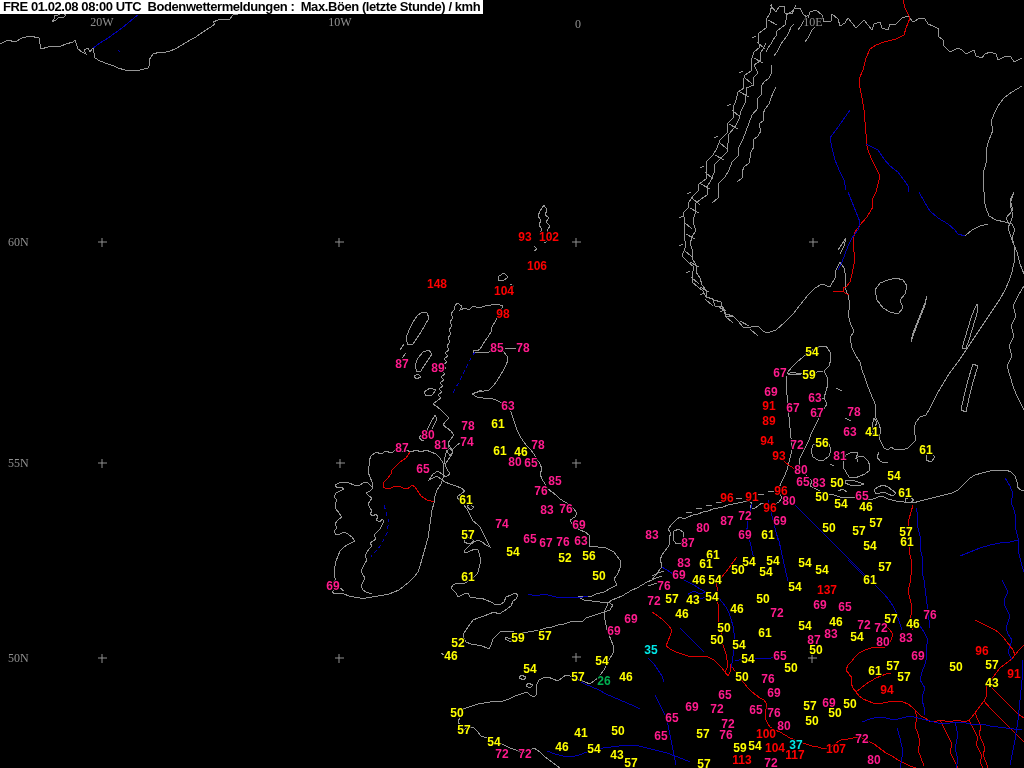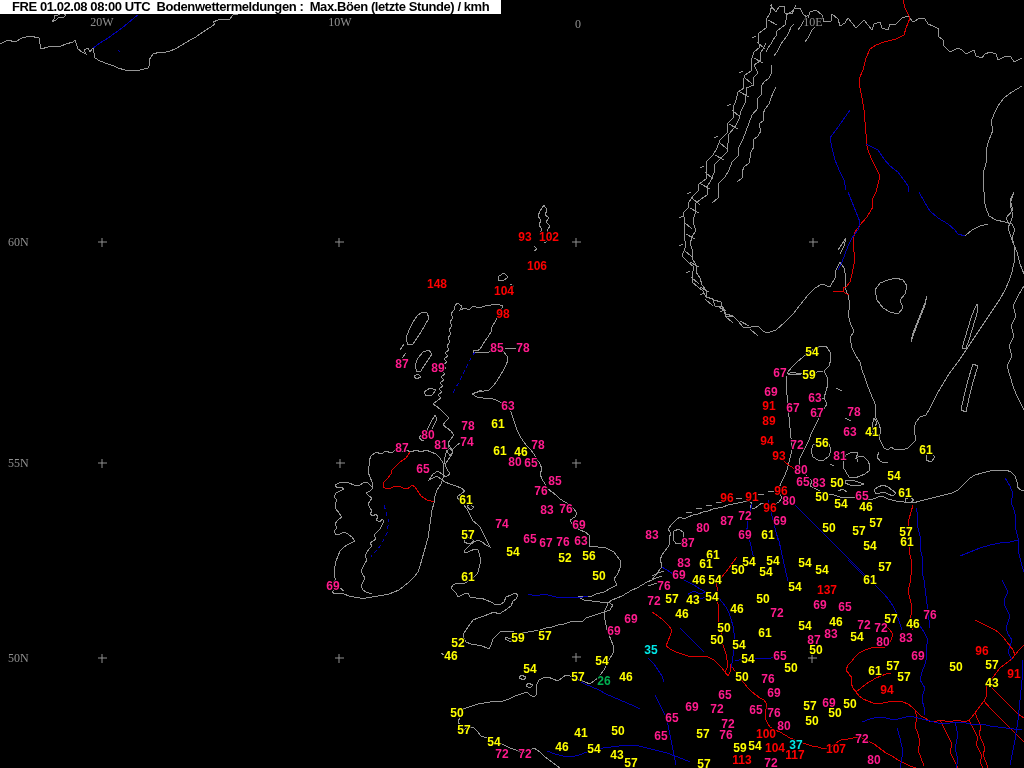--- a/index.html
+++ b/index.html
@@ -1,16 +1,16 @@
 <!DOCTYPE html>
 <html><head><meta charset="utf-8"><style>
 html,body{margin:0;padding:0;background:#000;}
 #map{position:relative;width:1024px;height:768px;background:#000;overflow:hidden;}
 #hdr{position:absolute;left:0;top:0;height:14px;background:#fff;color:#000;
- font:bold 13px "Liberation Sans",sans-serif;line-height:14px;padding:0 12px;letter-spacing:-0.42px;white-space:nowrap;z-index:5}
+ font:bold 13px "Liberation Sans",sans-serif;line-height:14px;padding:0 3px;letter-spacing:-0.42px;white-space:nowrap;z-index:5}
 svg text{font:bold 12px "Liberation Sans",sans-serif;text-anchor:middle;paint-order:stroke;stroke:#000;stroke-width:2px}
 svg text.lbl{font:12px "Liberation Serif",serif;fill:#909090}
 .Y{fill:#ffff00}.M{fill:#ff1b8d}.R{fill:#ff0000}.C{fill:#00e8e8}.G{fill:#00b050}
 polyline{fill:none;stroke-width:1;shape-rendering:crispEdges}
 polyline.c{stroke:#969696}
 polyline.b{stroke:#dc0000}
 polyline.r{stroke:#0000b4}
 polyline.rd{stroke:#0000b4;stroke-dasharray:4 3}
 </style></head><body>
 <div id="map">

